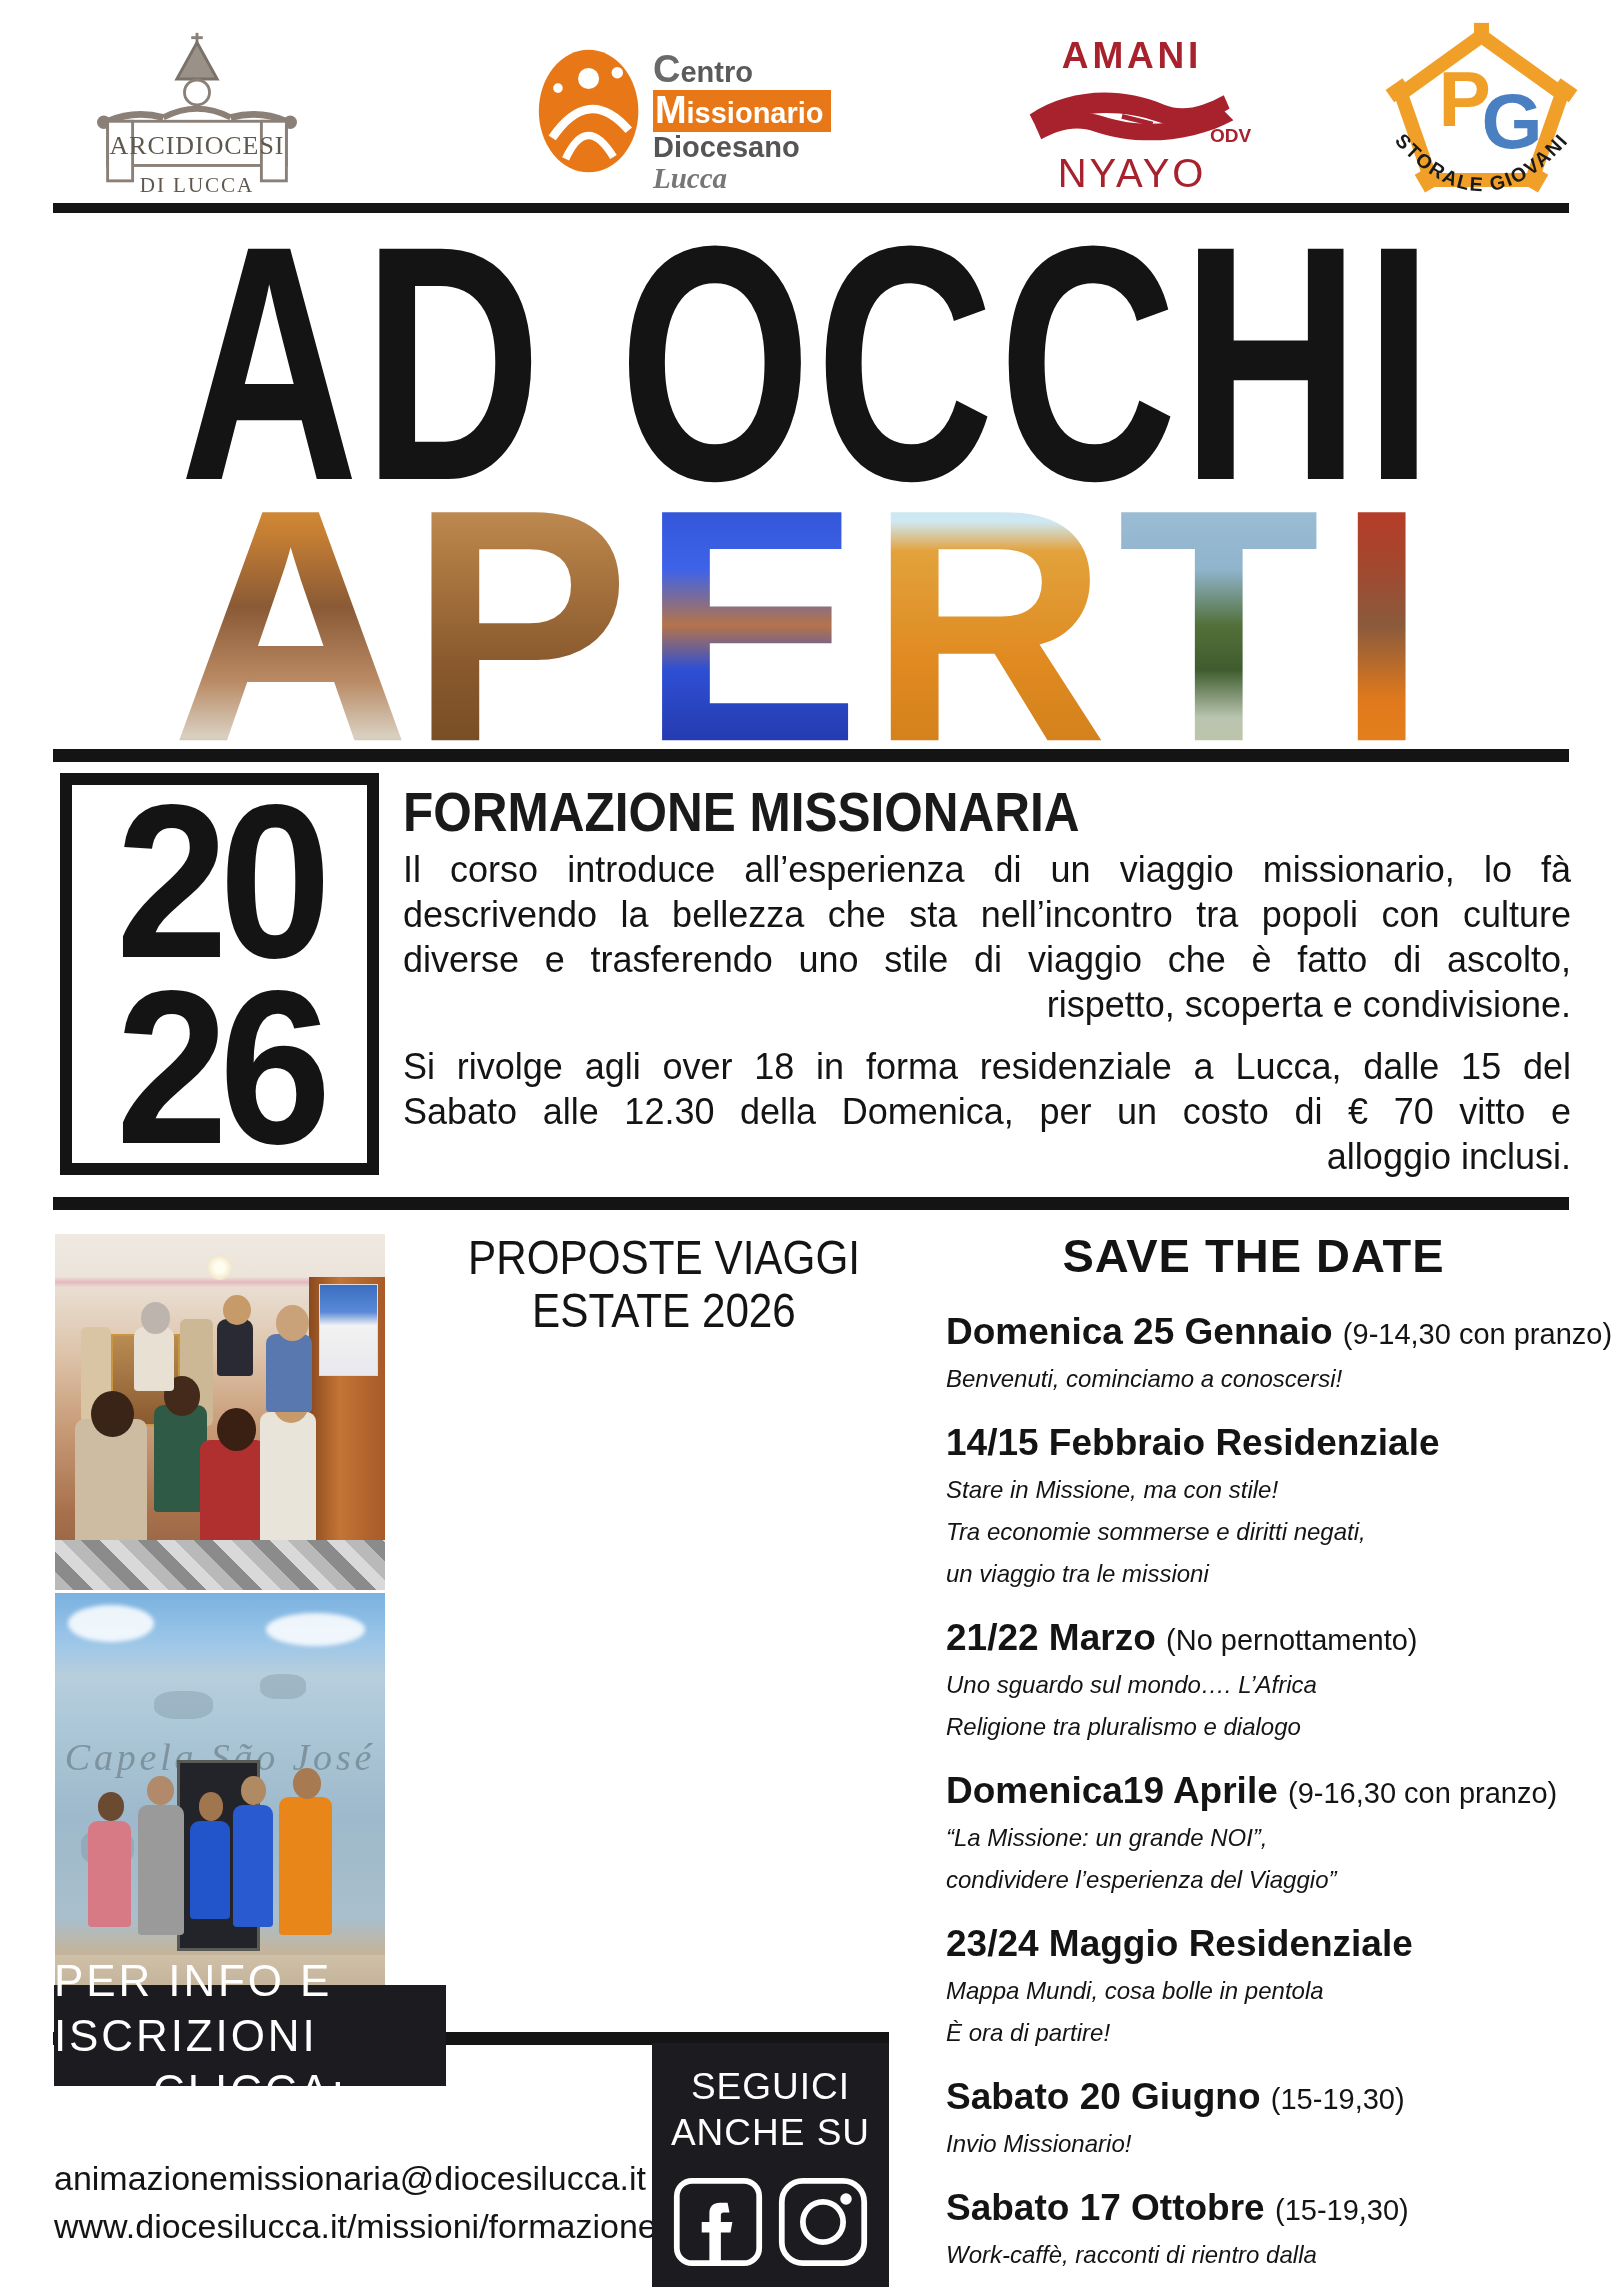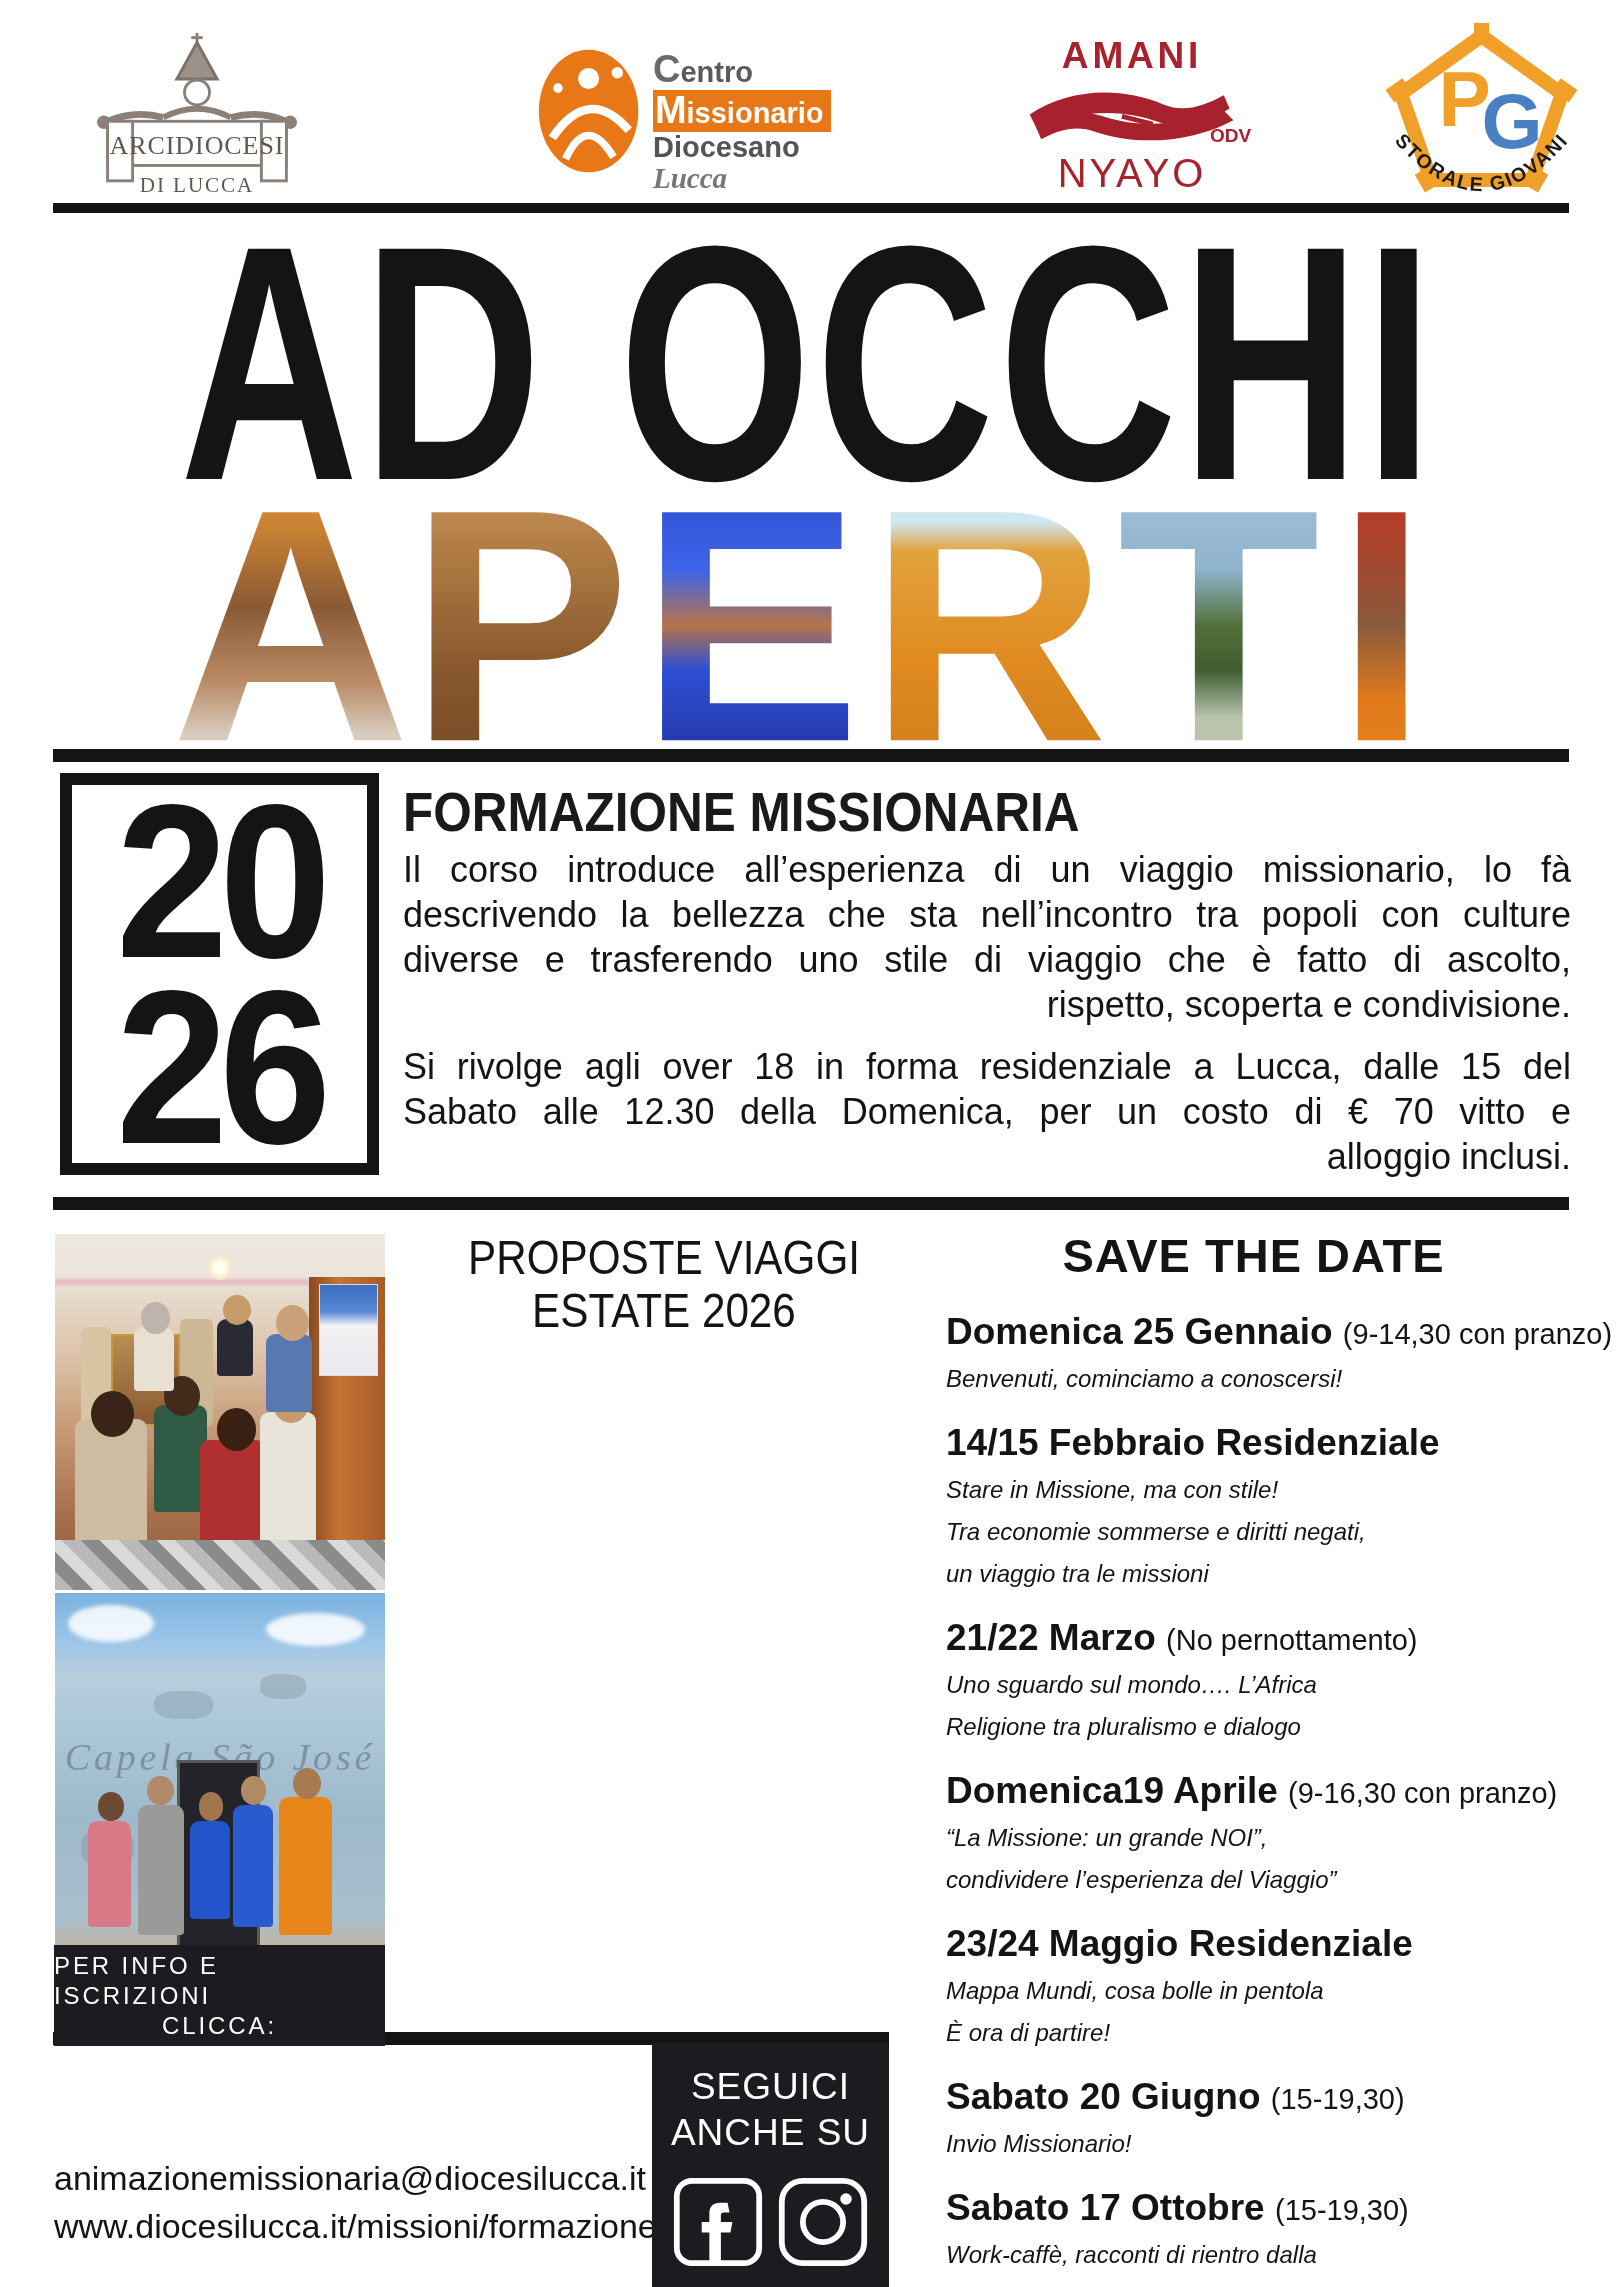--- a/index.html
+++ b/index.html
@@ -81,23 +81,23 @@
   
   #std{position:absolute;left:946px;top:1228px;width:672px;color:#141414;}
   #std-title{font-size:47px;font-weight:bold;text-align:center;width:615px;margin-bottom:25px;letter-spacing:1px;}
   .event{margin-bottom:19px;}
   .ev-head{font-size:37px;font-weight:bold;line-height:48px;white-space:nowrap;}
   .ev-note{font-size:29px;font-weight:400;}
   .ev-line{font-size:24px;font-style:italic;line-height:42px;white-space:nowrap;}
 
   
   #footbar{position:absolute;left:53px;top:2032px;width:836px;height:12.5px;background:#141414;}
-  #infobox{position:absolute;left:54px;top:1945px;width:331px;height:101px;background:#1c1c20;
+  #infobox{position:absolute;left:54px;top:1985px;width:392px;height:101px;background:#1c1c20;
     color:#fff;display:flex;flex-direction:column;align-items:center;justify-content:center;
-    font-size:24px;letter-spacing:2.9px;line-height:1.25;cursor:pointer;}
+    font-size:44px;letter-spacing:2.9px;line-height:1.25;cursor:pointer;}
   #email{position:absolute;left:54px;top:2159px;font-size:34px;color:#141414;}
   #url{position:absolute;left:54px;top:2207px;font-size:34px;color:#141414;}
   #followbox{position:absolute;left:652px;top:2043px;width:237px;height:244px;background:#1c1c20;
     color:#fff;text-align:center;}
   .follow-txt{font-size:37px;line-height:1.25;margin-top:21px;letter-spacing:1px;}
   .social-row{display:flex;justify-content:center;gap:13.4px;margin-top:19px;}
   .sicon{width:92px;height:92px;}
 </style>
 </head>
 <body>

